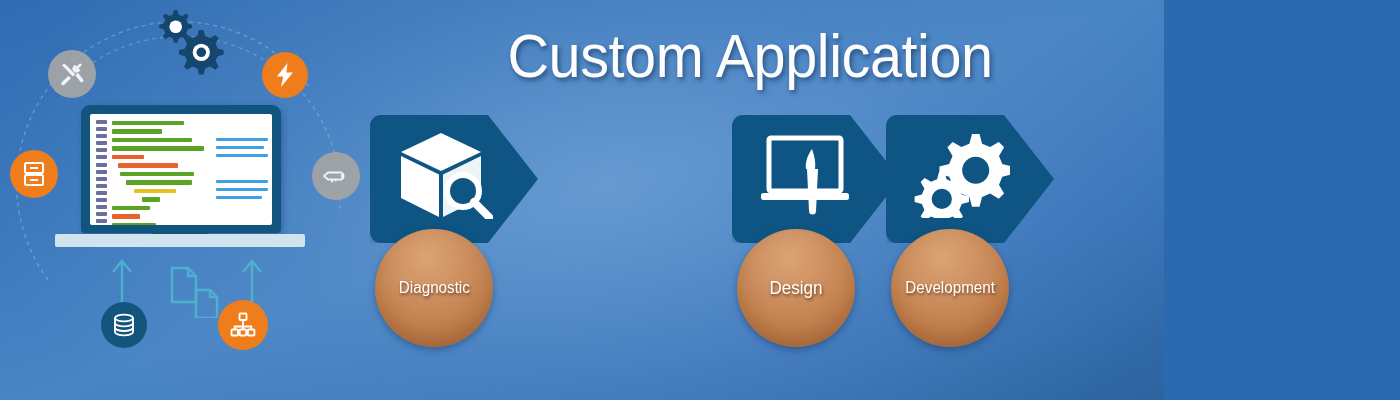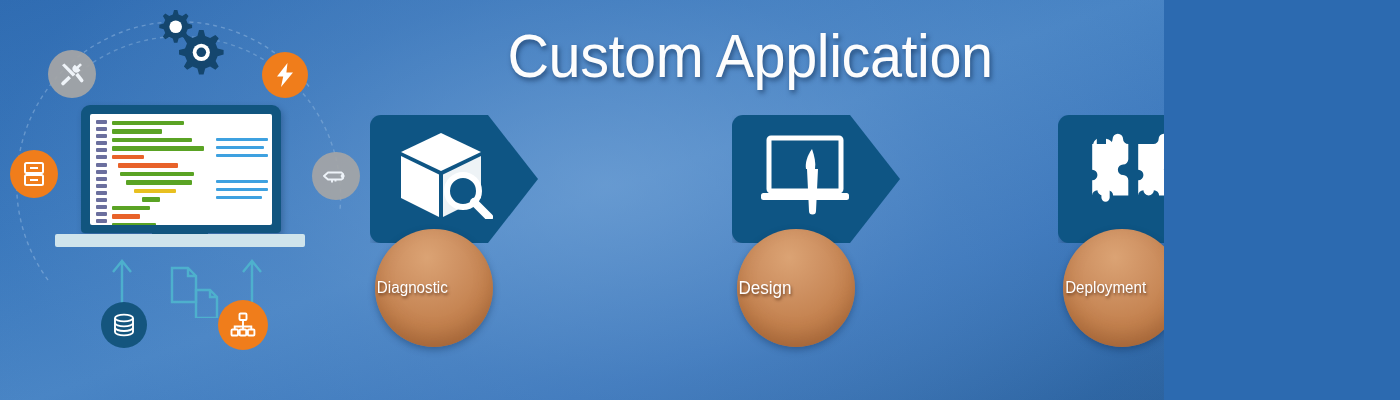--- a/index.html
+++ b/index.html
@@ -51,21 +51,21 @@
     position:absolute;left:0;top:10px;width:150px;height:100px;
     display:flex;align-items:center;justify-content:center;
   }
   .icon-wrap svg{display:block;}
   .bubble{
     position:absolute;top:114px;left:5px;
     width:118px;height:118px;border-radius:50%;
     background:
       radial-gradient(circle at 44% 24%, #dba374 0%, #cf9263 30%, #c4824f 60%, #a96a3c 100%);
     box-shadow:0 3px 7px rgba(10,35,70,.35), inset 0 -10px 18px rgba(120,60,20,.25);
-    display:flex;align-items:center;justify-content:flex-start;
+    display:flex;align-items:center;justify-content:center;
   }
   .bubble-label{
     color:#ffffff;
     font-size:18px;line-height:20px;
     font-family:"Liberation Sans Narrow","Liberation Sans","DejaVu Sans",sans-serif;
     text-shadow:1px 2px 3px rgba(60,25,5,.65);
     transform:scaleX(.95);
     white-space:nowrap;
     text-align:center;
   }
@@ -288,38 +288,35 @@
       <path d="M55 16 c-5 7 -7 14 -6 20 l9 0 c1-6 -0.5-13 -3-20z"></path>
       <path d="M50 36 h11 l-2 42 a3.5 3.5 0 0 1 -7 0z"></path>
     </g>
   </svg>
           </div>
         </div>
         <div class="bubble">
           <span class="bubble-label">Design</span>
         </div>
       </div>
-      <div class="step" style="left: 688px;">
+      <div class="step" style="left: 516px;">
         <div class="card pointed">
           <div class="icon-wrap">
-            <svg width="104" height="84" viewBox="0 0 104 84">
+            <svg width="98" height="86" viewBox="0 0 98 86">
     <g fill="#ffffff">
-      <path d="M14 18 h18 a6 6 0 0 1 0 11 a6 6 0 0 0 0 11 h18 v-10 a6 6 0 0 1 11 0 a6 6 0 0 0 11 0 v-12 h-9 a6 6 0 0 1 0-11 a6 6 0 0 0 0-11 h-12 v9 a6 6 0 0 1-11 0 a6 6 0 0 0-11 0 v9 z" transform="translate(14,8)" opacity="0"></path>
-
-      <path d="M16 18 h16 a5.5 5.5 0 0 0 5.5-5.5 a5.5 5.5 0 0 1 11 0 A5.5 5.5 0 0 0 54 18 h0 v16 a5.5 5.5 0 0 1 -5.5 5.5 a5.5 5.5 0 0 0 0 11 A5.5 5.5 0 0 1 54 56 v16 H38 a5.5 5.5 0 0 0 -5.5-5.5 a5.5 5.5 0 0 1 -11 0 A5.5 5.5 0 0 0 16 72 V56 a5.5 5.5 0 0 0 5.5-5.5 a5.5 5.5 0 0 0 -5.5-5.5 Z" transform="translate(-4,-6) scale(.95)"></path>
-
-      <path d="M56 18 h16 a5.5 5.5 0 0 0 5.5-5.5 a5.5 5.5 0 0 1 11 0 A5.5 5.5 0 0 0 94 18 v16 a5.5 5.5 0 0 1 -5.5 5.5 a5.5 5.5 0 0 0 0 11 A5.5 5.5 0 0 1 94 56 v16 H78 a5.5 5.5 0 0 0 -5.5-5.5 a5.5 5.5 0 0 1 -11 0 A5.5 5.5 0 0 0 56 72 V56 a5.5 5.5 0 0 0 5.5-5.5 A5.5 5.5 0 0 0 56 45 Z" transform="translate(4,-6) scale(.95)"></path>
-
-      <path d="M15 4 l0 8 5 4 5-4 0-8 a10 10 0 0 1 4 18 l0 46 a4.5 4.5 0 0 1 -9 0 l0-46 a10 10 0 0 1 -5-18z" transform="translate(2,2) scale(.92)"></path>
+      <path d="M60 2 l7.5 0 2.6 9.8 8 3.3 8.7-5.1 5.3 5.3 -5.1 8.7 3.3 8 9.8 2.6 0 7.5 -9.8 2.6 -3.3 8 5.1 8.7 -5.3 5.3 -8.7-5.1 -8 3.3 -2.6 9.8 -7.5 0 -2.6-9.8 -8-3.3 -8.7 5.1 -5.3-5.3 5.1-8.7 -3.3-8 -9.8-2.6 0-7.5 9.8-2.6 3.3-8 -5.1-8.7 5.3-5.3 8.7 5.1 8-3.3z"></path>
+      <circle cx="63.7" cy="38.2" r="13.5" fill="#0e5584"></circle>
+      <path d="M27 40 l5.6 0 1.9 7.3 6 2.5 6.5-3.8 4 4 -3.8 6.5 2.5 6 7.3 1.9 0 5.6 -7.3 1.9 -2.5 6 3.8 6.5 -4 4 -6.5-3.8 -6 2.5 -1.9 7.3 -5.6 0 -1.9-7.3 -6-2.5 -6.5 3.8 -4-4 3.8-6.5 -2.5-6 -7.3-1.9 0-5.6 7.3-1.9 2.5-6 -3.8-6.5 4-4 6.5 3.8 6-2.5z"></path>
+      <circle cx="29.8" cy="66.9" r="10.1" fill="#0e5584"></circle>
     </g>
   </svg>
           </div>
         </div>
         <div class="bubble wide">
-          <span class="bubble-label">Deployment</span>
+          <span class="bubble-label">Development</span>
         </div>
       </div>
       <div class="step" style="left: 860px;">
         <div class="card">
           <div class="icon-wrap">
             <svg width="100" height="84" viewBox="0 0 100 84">
     <g fill="#ffffff">
       <path d="M50 16 a26 26 0 0 1 22.5 13 l-9.5 5.5 a15 15 0 0 0 -13-7.5z"></path>
       <path d="M72.5 29 a26 26 0 0 1 0 26 l-9.5-5.5 a15 15 0 0 0 0-15z" transform="translate(0,0)"></path>
       <path d="M72.5 55 a26 26 0 0 1 -45 0 l9.5-5.5 a15 15 0 0 0 26 0z"></path>

